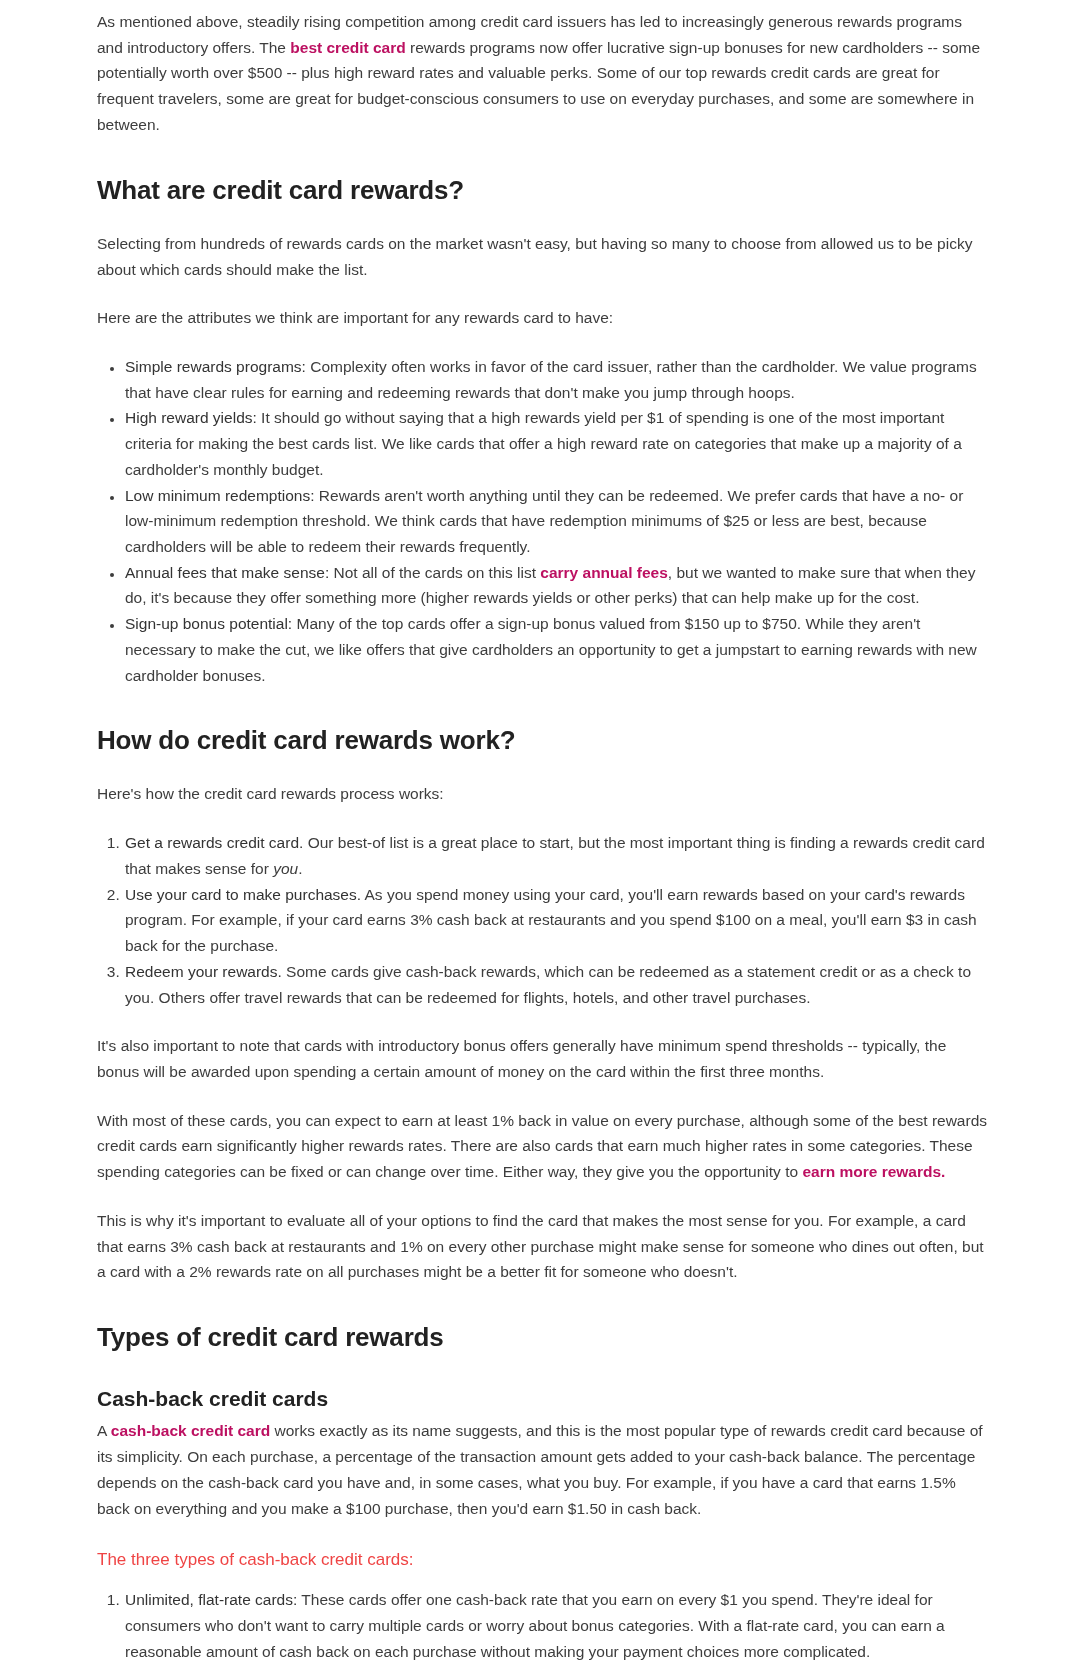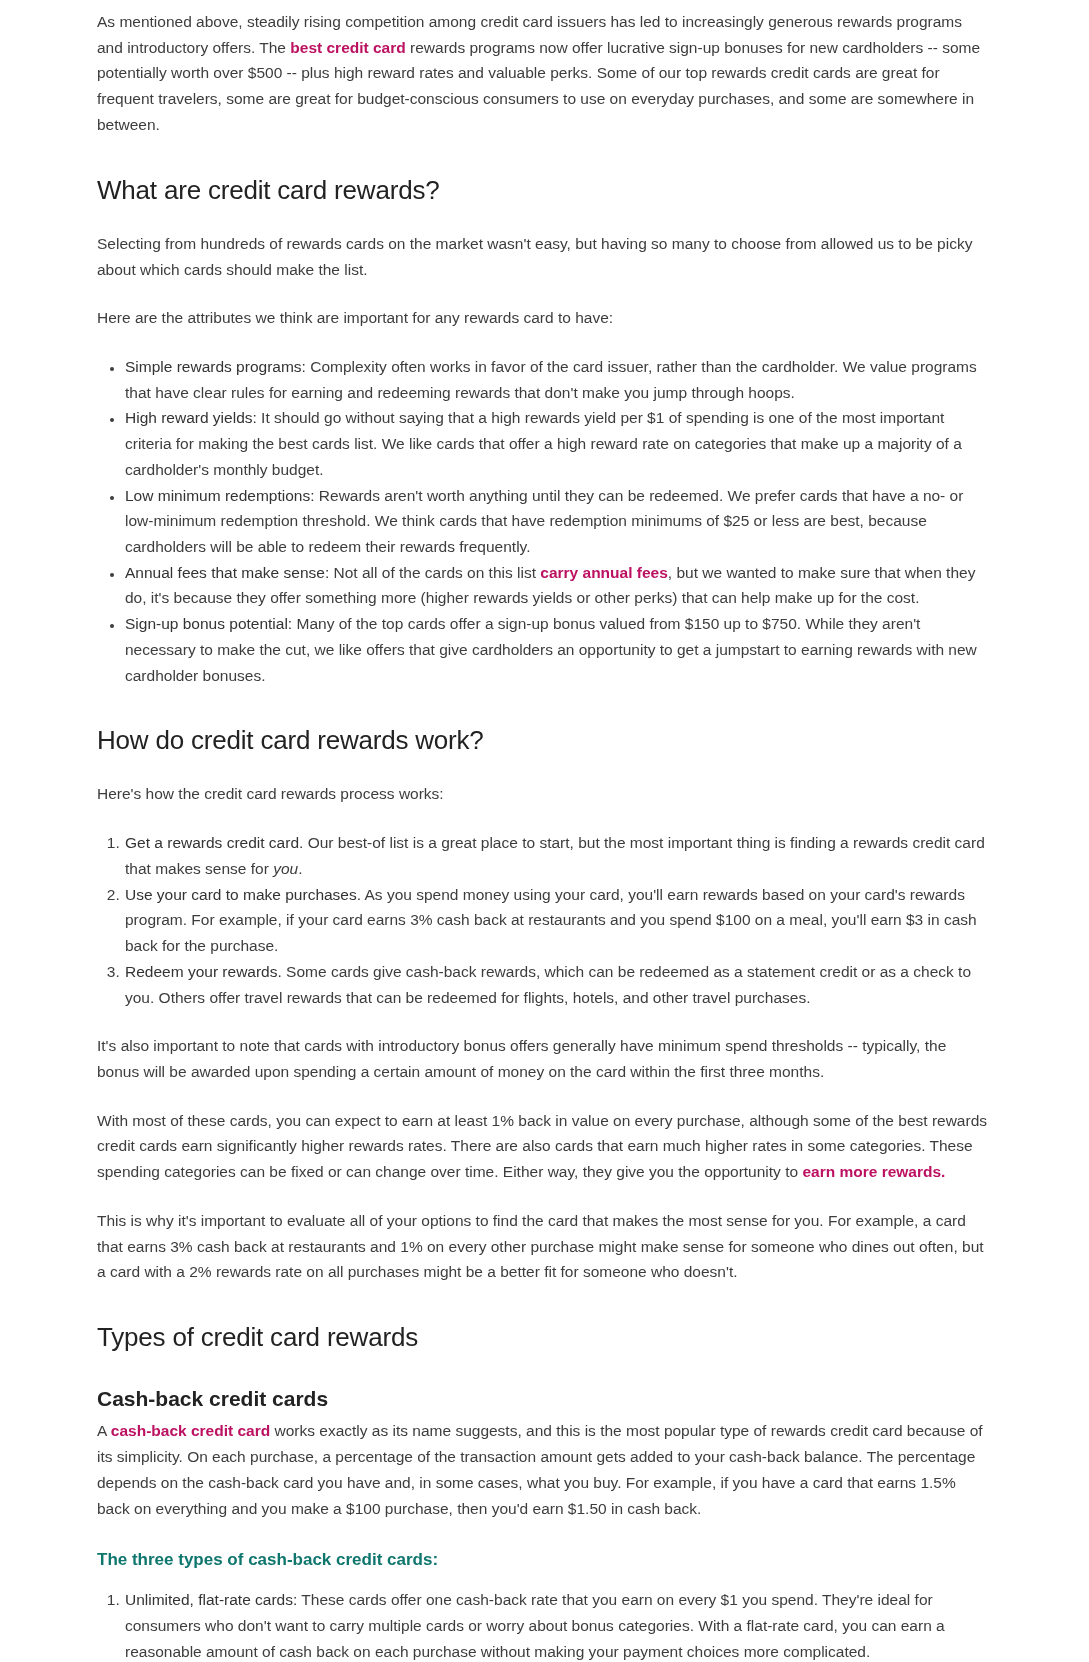--- a/index.html
+++ b/index.html
@@ -19,36 +19,36 @@
     line-height: 1.66;
   }
   p.para {
     margin: 0 0 23px 0;
   }
   h2.section-heading {
     font-size: 26px;
     line-height: 1.2;
     color: #222222;
     margin: 37px 0 25px 0;
-    font-weight: normal;
+    font-weight: bold;
     letter-spacing: -0.2px;
   }
   h3.sub-heading {
     font-size: 21px;
     line-height: 1.25;
     color: #222222;
     margin: 33px 0 6px 0;
     font-weight: bold;
   }
   h4.minor-heading {
     font-size: 17px;
     line-height: 1.3;
-    color: #0f766e;
+    color: #ef4444;
     margin: 28px 0 16px 0;
-    font-weight: bold;
+    font-weight: normal;
   }
   ul.attr-list, ol.step-list {
     margin: 0 0 23px 0;
     padding: 0 0 0 27px;
   }
   ul.attr-list li, ol.step-list li {
     margin: 0;
     padding-left: 1px;
   }
   ul.attr-list li::marker {

